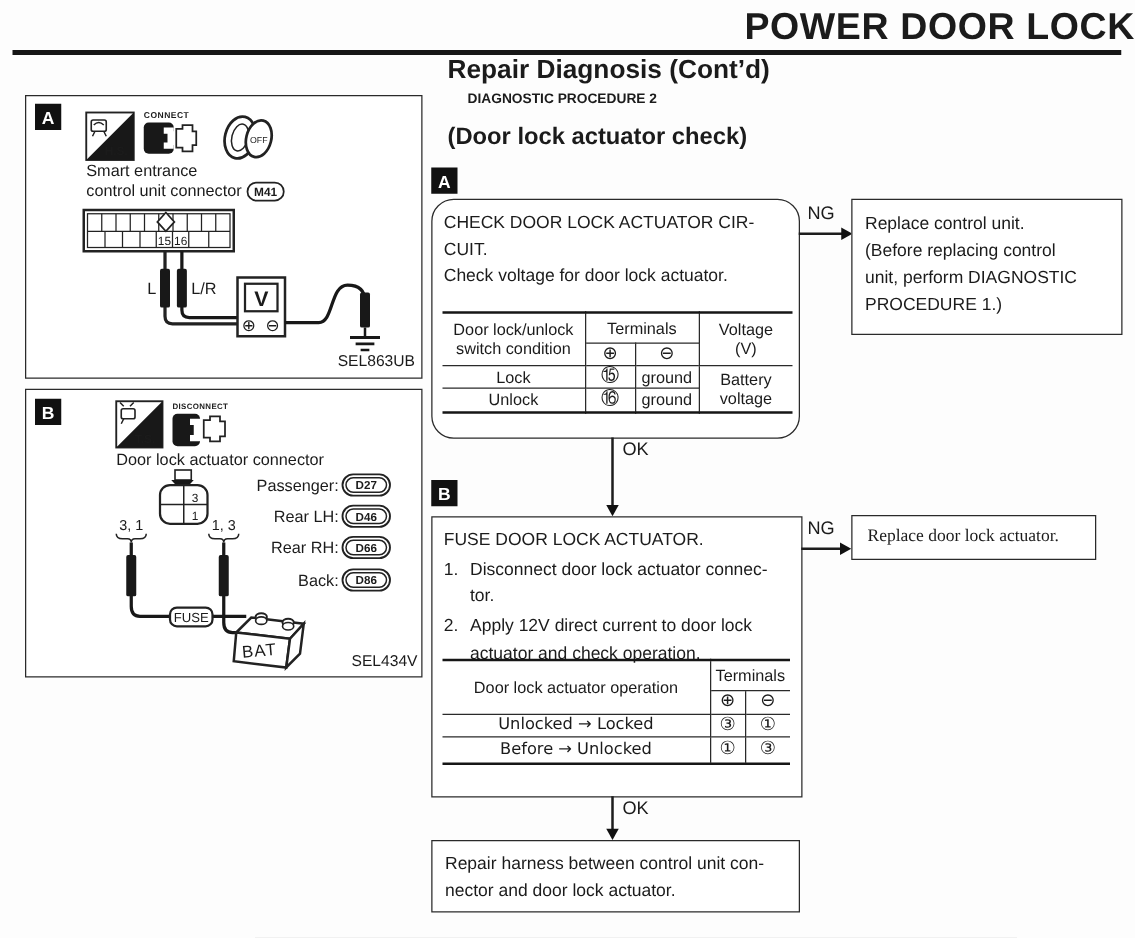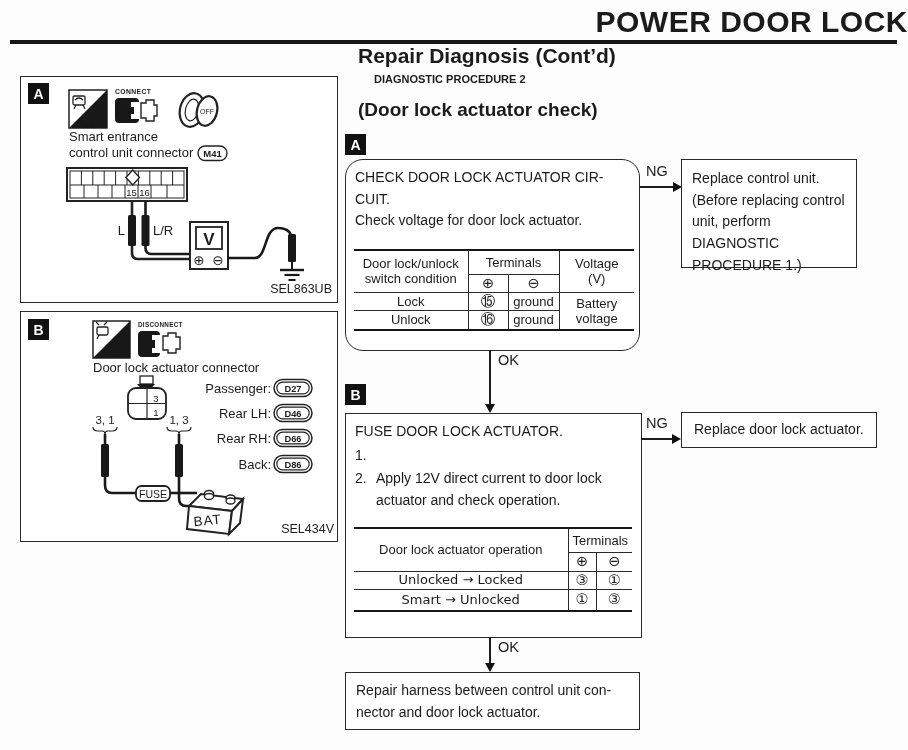--- a/index.html
+++ b/index.html
@@ -261,36 +261,38 @@
         <td class="circ">⑯</td>
         <td>ground</td>
       </tr>
     </tbody>
       </table>
   </div>
 
   <div class="abs lbl" style="left:646px;top:163px;">NG</div>
   <div class="abs hline" style="left:639px;top:186px;width:36px;height:2px;"></div>
   <div class="abs arrow-right" style="left:673px;top:181.5px;"></div>
-  <div class="abs flow-box pre" style="left:681px;top:159px;width:176px;height:109px;padding:8px 10px;box-sizing:border-box;">Replace control unit.
+  <div class="abs flow-box pre" style="left:681px;top:159px;width:217px;height:109px;padding:8px 10px;box-sizing:border-box;">Replace control unit.
 (Before replacing control
 unit, perform DIAGNOSTIC
 PROCEDURE 1.)</div>
 
   <div class="abs vline" style="left:489px;top:350px;width:2px;height:56px;"></div>
   <div class="abs lbl" style="left:498px;top:352px;">OK</div>
   <div class="abs arrow-down" style="left:484.5px;top:404px;"></div>
 
   <div class="abs corner-label" style="left:345px;top:384px;">B</div>
 
   <div class="abs flow-box" style="left:345px;top:413px;width:295px;height:223px;">
     <div class="pad" style="padding-bottom:0;">
       <div>FUSE DOOR LOCK ACTUATOR.</div>
       <div class="li">
         <span class="num">1.</span>
+        <span class="txt">Disconnect door lock actuator connec-
+tor.</span>
       </div>
       <div class="li">
         <span class="num">2.</span>
         <span class="txt">Apply 12V direct current to door lock
 actuator and check operation.</span>
       </div>
     </div>
     <table class="spec abs" style="left:8px;top:113px;">
       <colgroup>
           <col style="width:214px">
@@ -305,32 +307,32 @@
       <tr style="height:19px">
         <td class="circ">⊕</td>
         <td class="circ no-r">⊖</td>
       </tr>
       <tr style="height:17px">
         <td class="no-l sym">Unlocked → Locked</td>
         <td class="circ">③</td>
         <td class="circ no-r">①</td>
       </tr>
       <tr style="height:22px">
-        <td class="no-l sym">Smart → Unlocked</td>
+        <td class="no-l sym">Before → Unlocked</td>
         <td class="circ">①</td>
         <td class="circ no-r">③</td>
       </tr>
     </tbody>
       </table>
   </div>
 
   <div class="abs lbl" style="left:646px;top:415px;">NG</div>
   <div class="abs hline" style="left:641px;top:438px;width:32px;height:2px;"></div>
   <div class="abs arrow-right" style="left:672px;top:433.5px;"></div>
-  <div class="abs flow-box" style="left:681px;top:412px;width:196px;height:36px;box-sizing:border-box;display:flex;align-items:center;padding:12px 12px;">Replace door lock actuator.</div>
+  <div class="abs flow-box" style="left:681px;top:412px;width:196px;height:36px;box-sizing:border-box;display:flex;align-items:center;padding:12px 12px;font-family:Liberation Serif, serif;">Replace door lock actuator.</div>
 
   <div class="abs vline" style="left:489px;top:637px;width:2px;height:28px;"></div>
   <div class="abs lbl" style="left:498px;top:639px;">OK</div>
   <div class="abs arrow-down" style="left:484.5px;top:663px;"></div>
 
   <div class="abs flow-box pre" style="left:345px;top:672px;width:295px;height:58px;padding:7px 10px;box-sizing:border-box;">Repair harness between control unit con-
 nector and door lock actuator.</div>
 
 </div>
 

